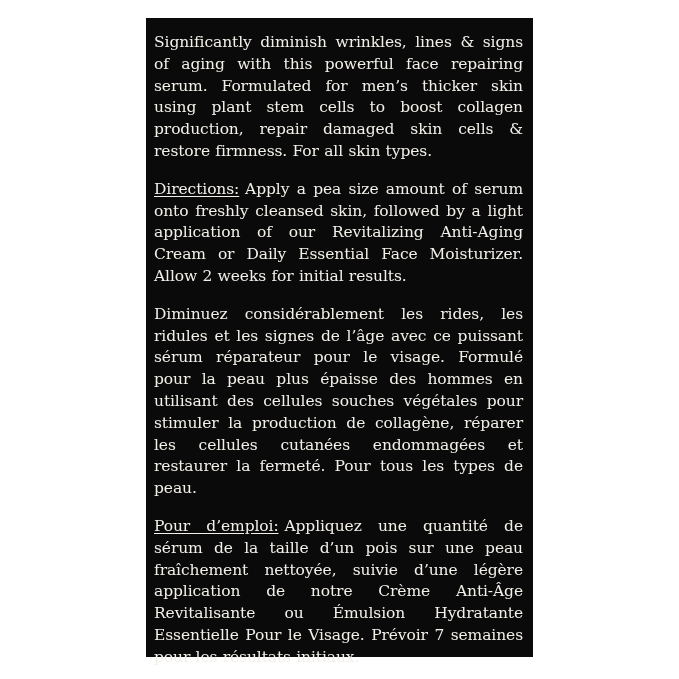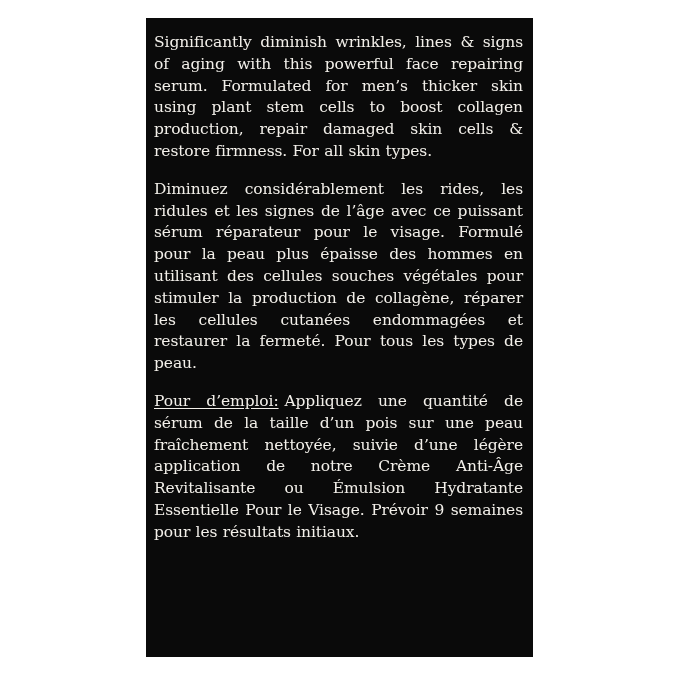--- a/index.html
+++ b/index.html
@@ -47,22 +47,25 @@
 </style>
 </head>
 <body>
 
 <div class="label-box">
 
   <p>
     <span class="lead"></span><span>Significantly diminish wrinkles, lines &amp; signs of aging with this powerful face repairing serum. Formulated for men’s thicker skin using plant stem cells to boost collagen production, repair damaged skin cells &amp; restore firmness. For all skin types.</span>
   </p>
 
+  <p>
+    <span class="lead">Directions:</span><span>Apply a pea size amount of serum onto freshly cleansed skin, followed by a light application of our Revitalizing Anti-Aging Cream or Daily Essential Face Moisturizer. Allow 2 weeks for initial results.</span>
+  </p>
 
   <p>
     <span class="lead"></span><span>Diminuez considérablement les rides, les ridules et les signes de l’âge avec ce puissant sérum réparateur pour le visage. Formulé pour la peau plus épaisse des hommes en utilisant des cellules souches végétales pour stimuler la production de collagène, réparer les cellules cutanées endommagées et restaurer la fermeté. Pour tous les types de peau.</span>
   </p>
 
   <p>
-    <span class="lead">Pour d’emploi:</span><span>Appliquez une quantité de sérum de la taille d’un pois sur une peau fraîchement nettoyée, suivie d’une légère application de notre Crème Anti-Âge Revitalisante ou Émulsion Hydratante Essentielle Pour le Visage. Prévoir 9 semaines pour les résultats initiaux.</span>
+    <span class="lead">Pour d’emploi:</span><span>Appliquez une quantité de sérum de la taille d’un pois sur une peau fraîchement nettoyée, suivie d’une légère application de notre Crème Anti-Âge Revitalisante ou Émulsion Hydratante Essentielle Pour le Visage. Prévoir 7 semaines pour les résultats initiaux.</span>
   </p>
 
 </div>
 
 </body></html>

